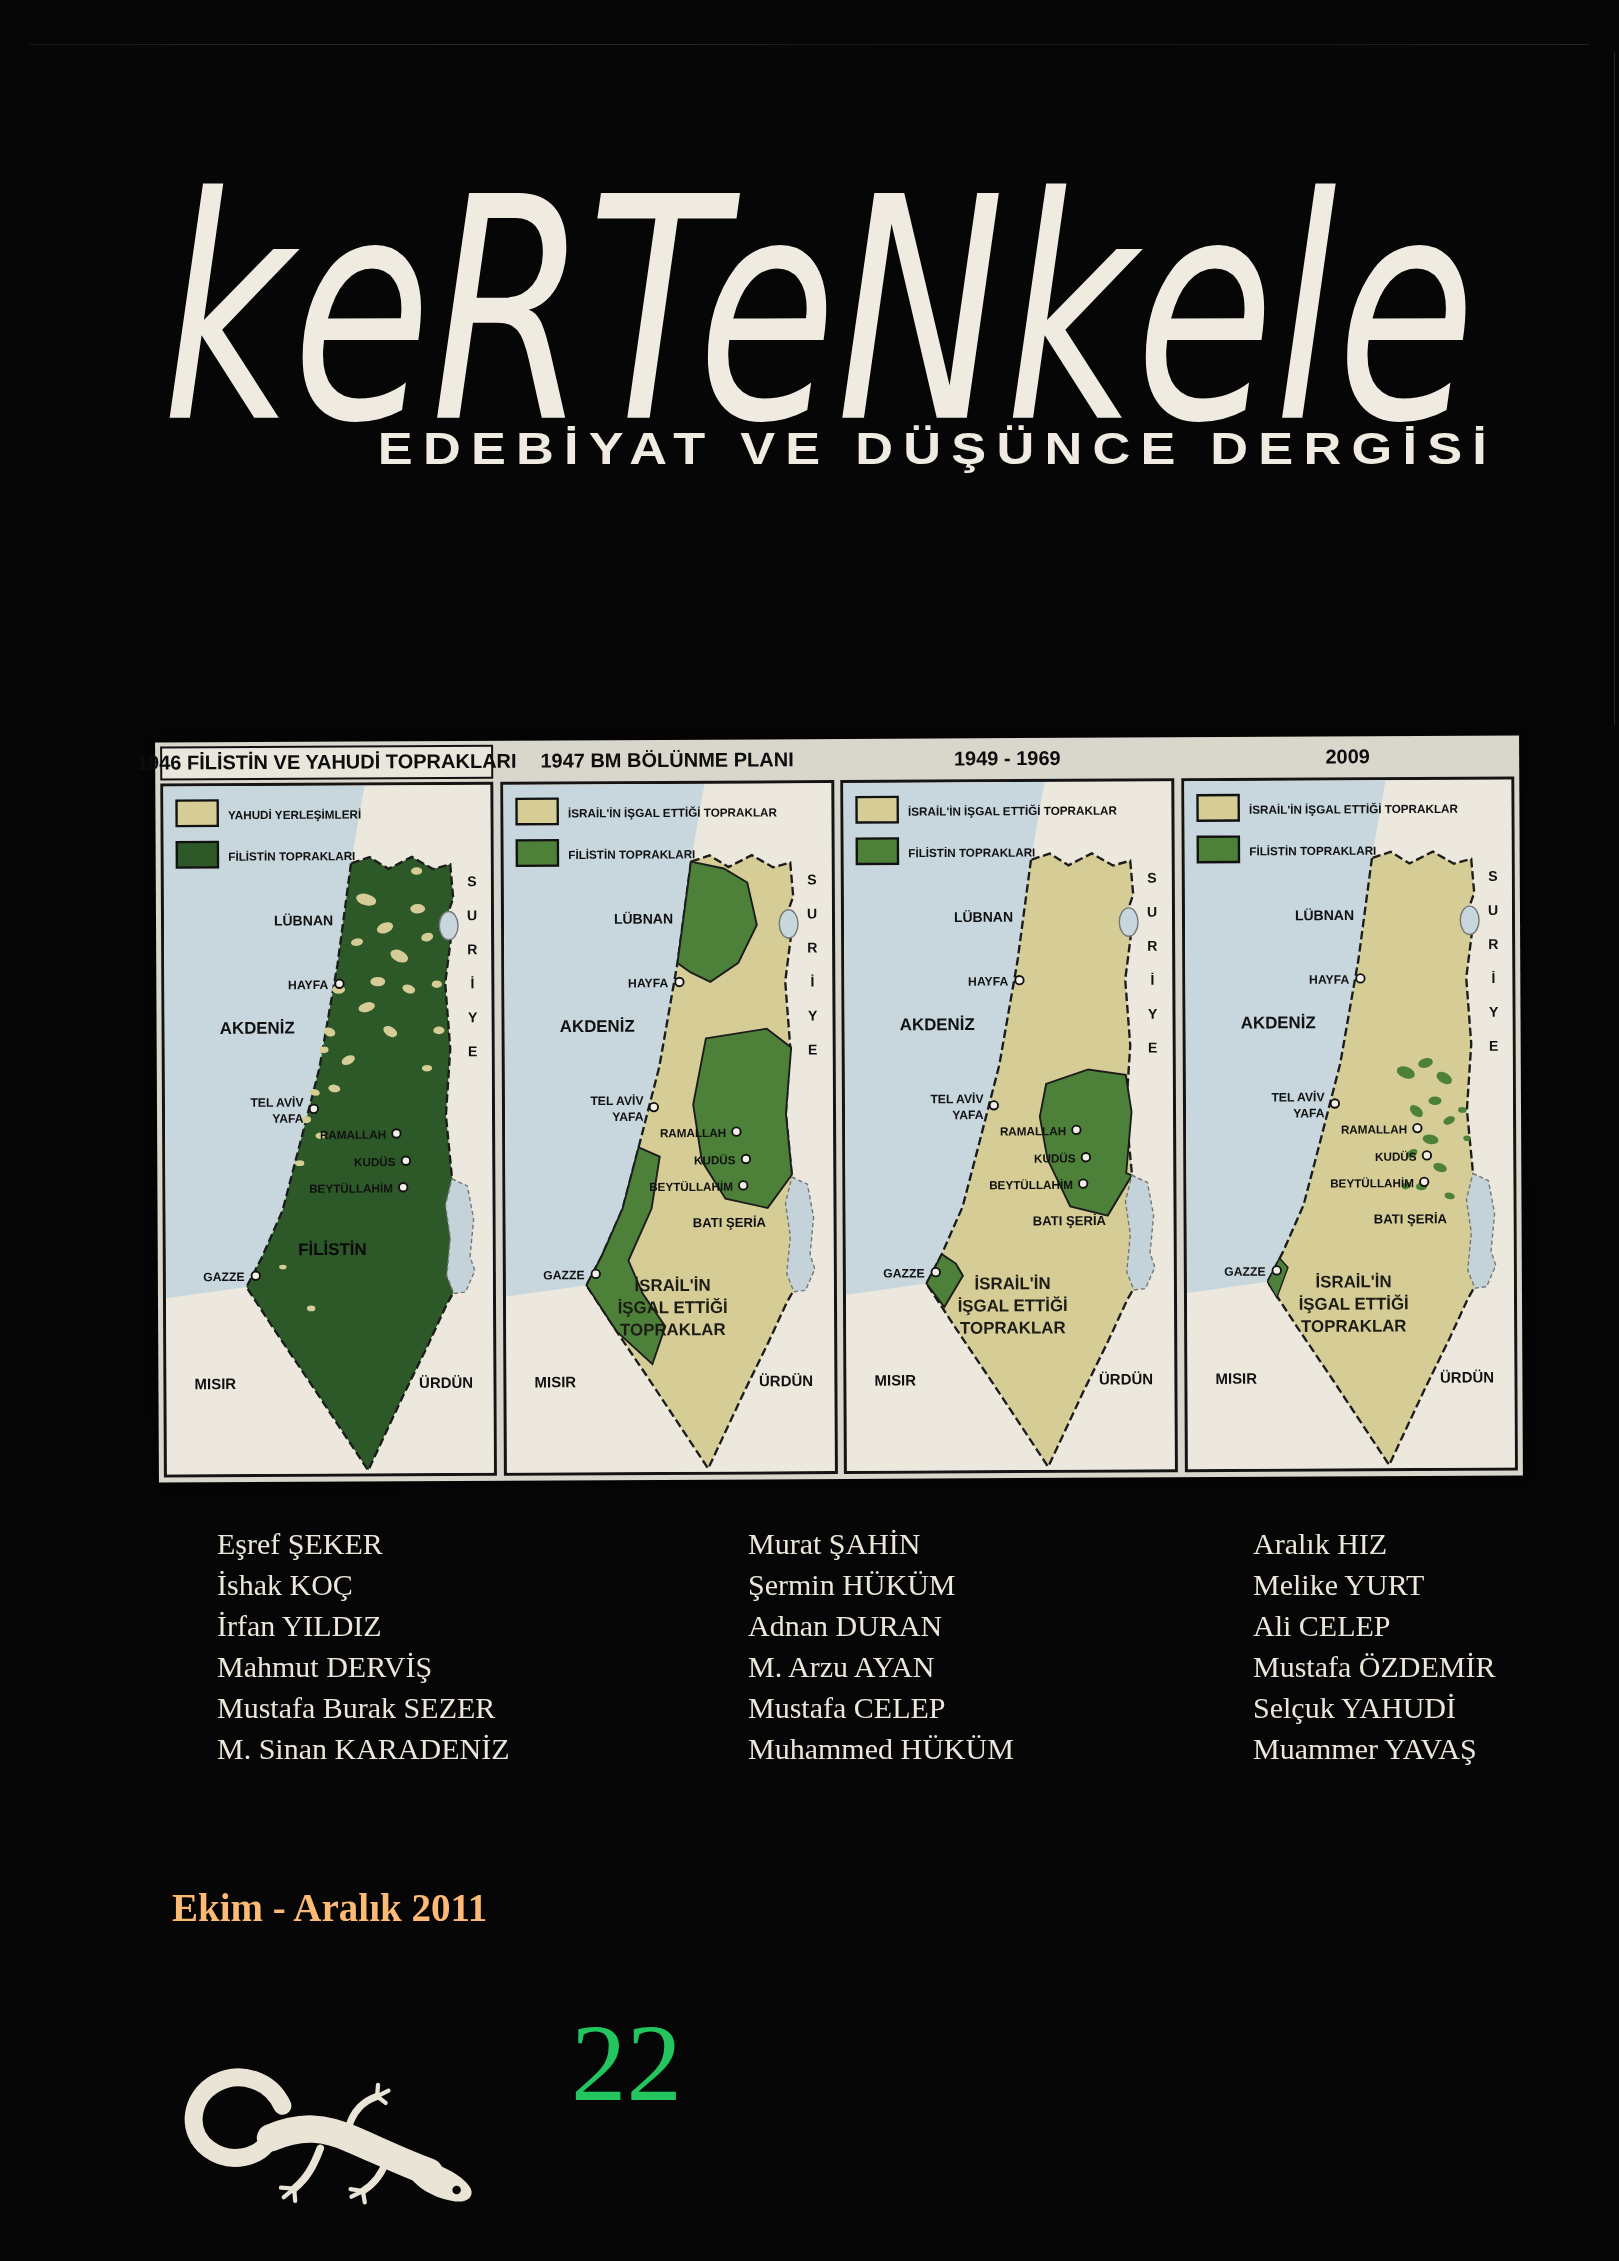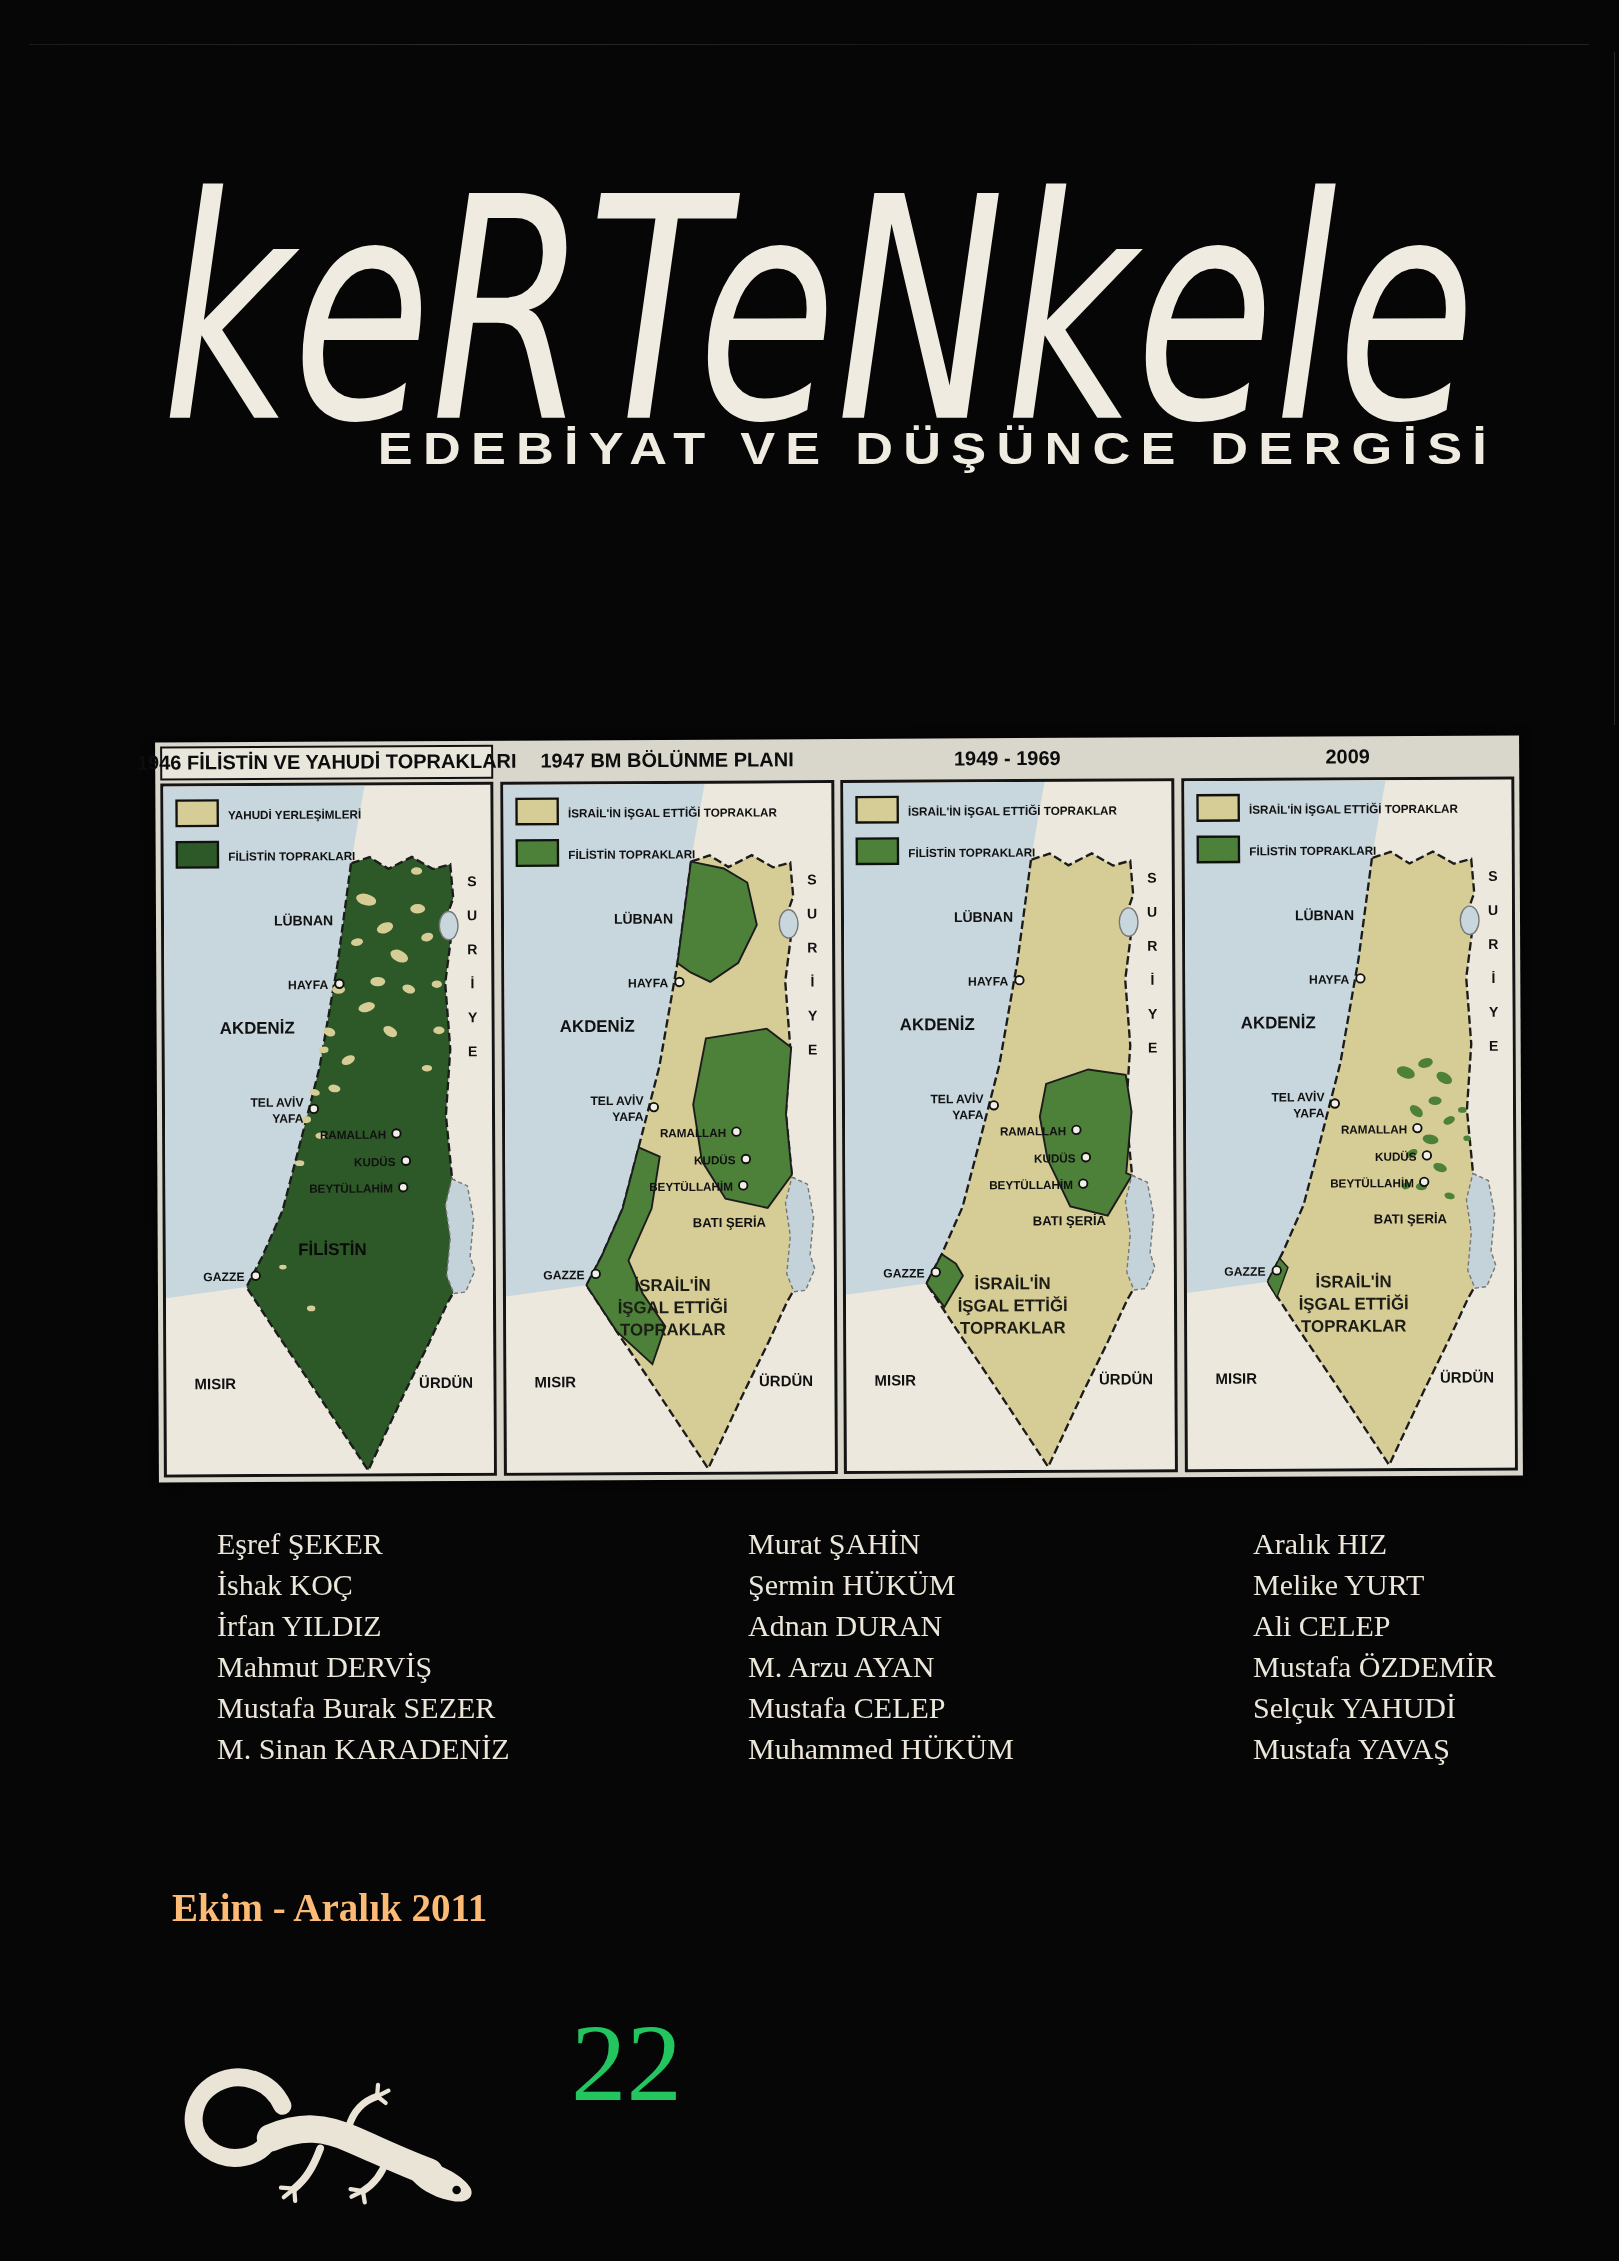--- a/index.html
+++ b/index.html
@@ -336,21 +336,21 @@
           <li>Muhammed HÜKÜM</li>
         </ul>
       </div>
     <div class="author-col col-3">
         <ul id="authors-col-2">
           <li>Aralık HIZ</li>
           <li>Melike YURT</li>
           <li>Ali CELEP</li>
           <li>Mustafa ÖZDEMİR</li>
           <li>Selçuk YAHUDİ</li>
-          <li>Mustafa YAVAŞ</li>
+          <li>Muammer YAVAŞ</li>
         </ul>
       </div>
   </div>
 
   <div class="issue-date">Ekim - Aralık 2011</div>
 
   <div class="lizard">
     <svg viewBox="0 0 680 380">
       <g fill="none" stroke="#e9e4d6" stroke-linecap="round">
 

